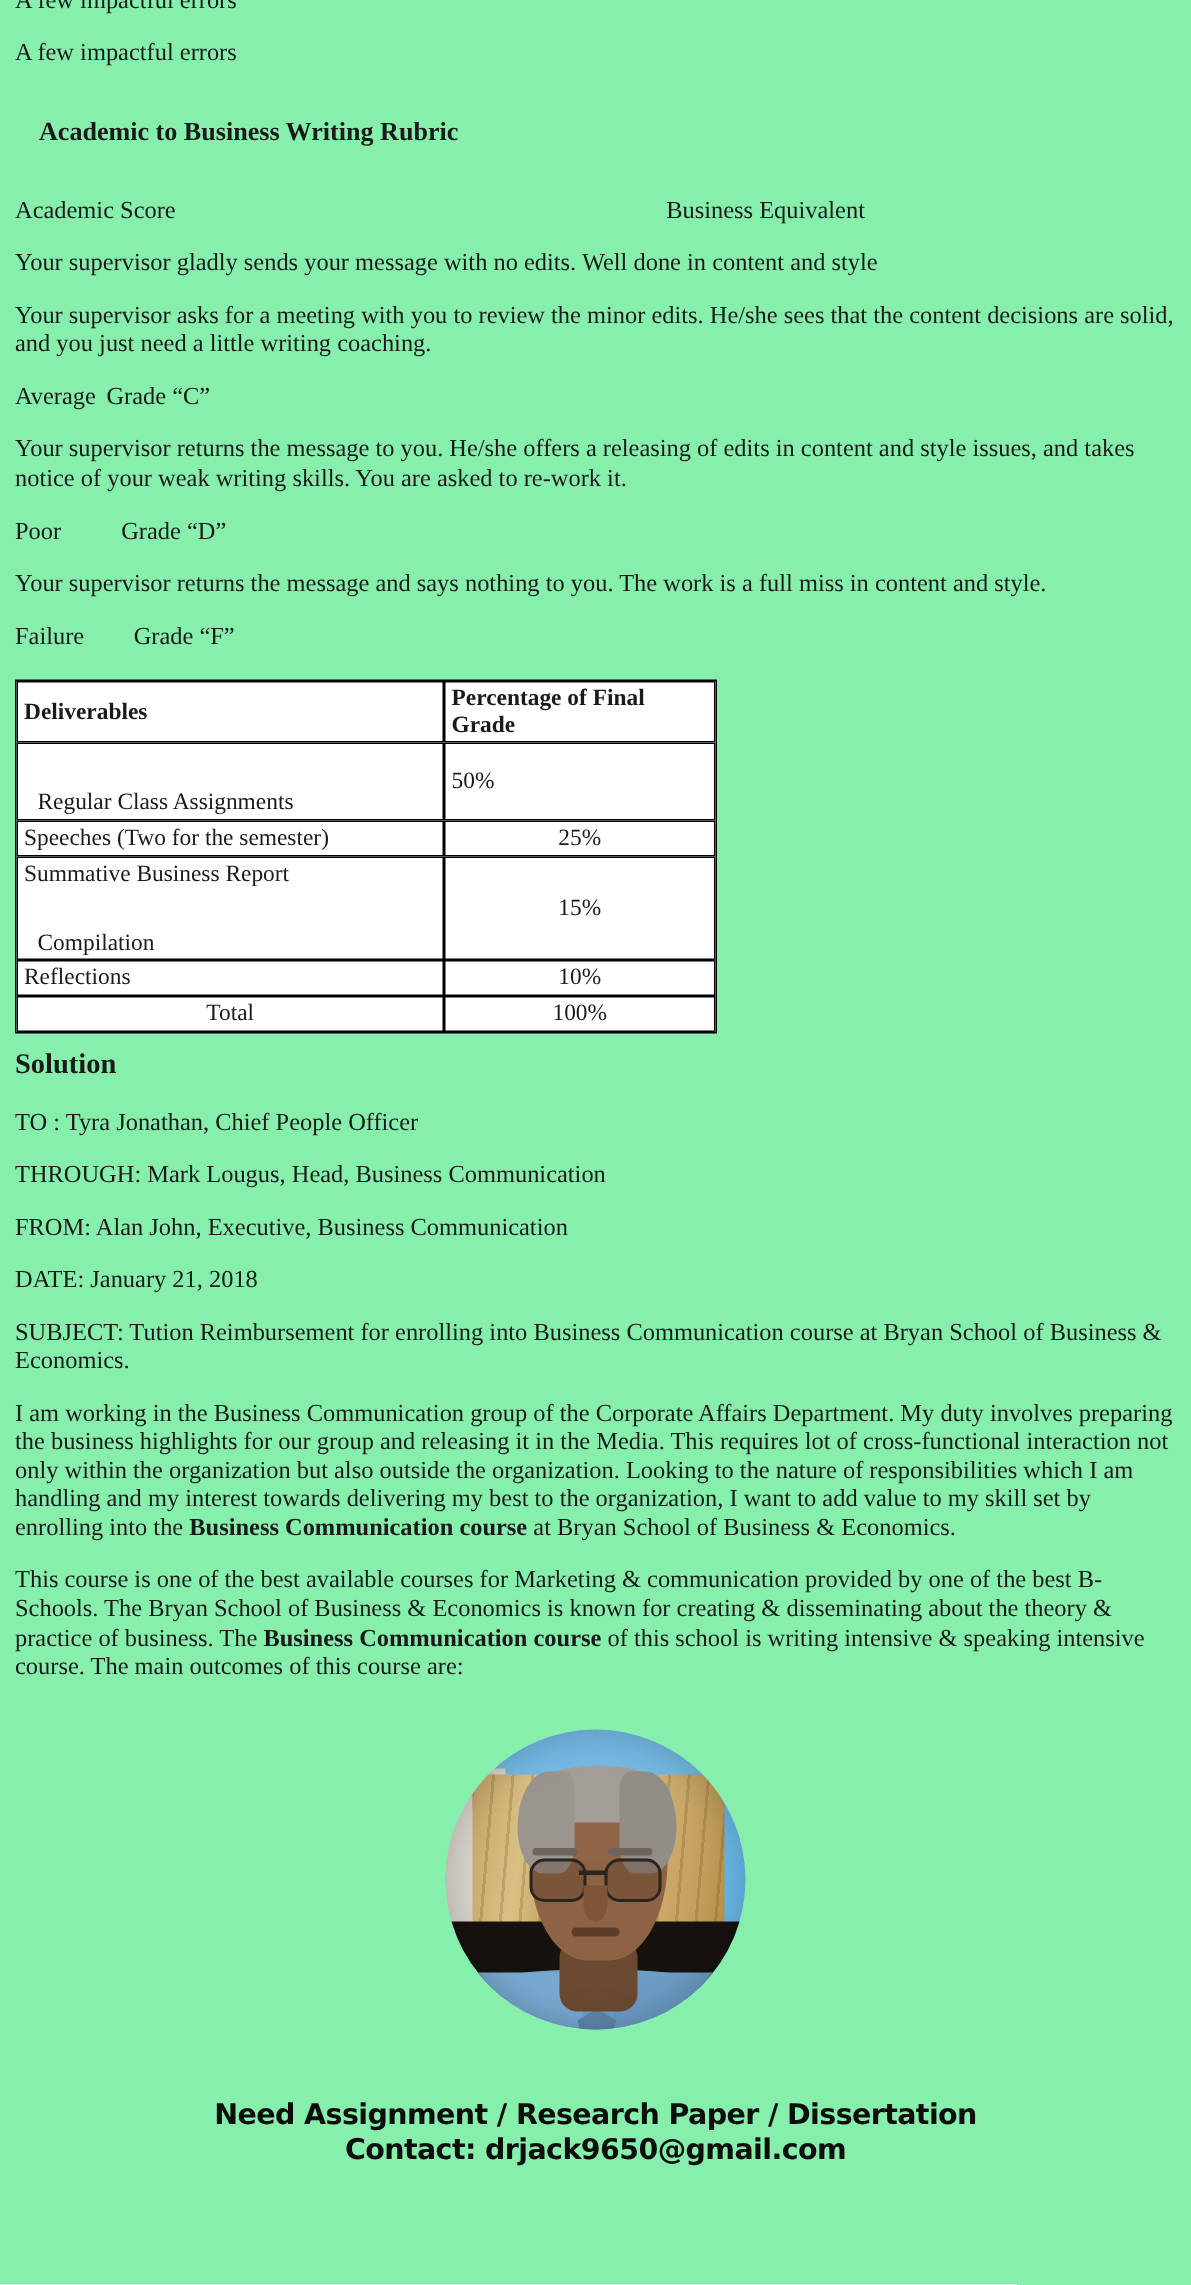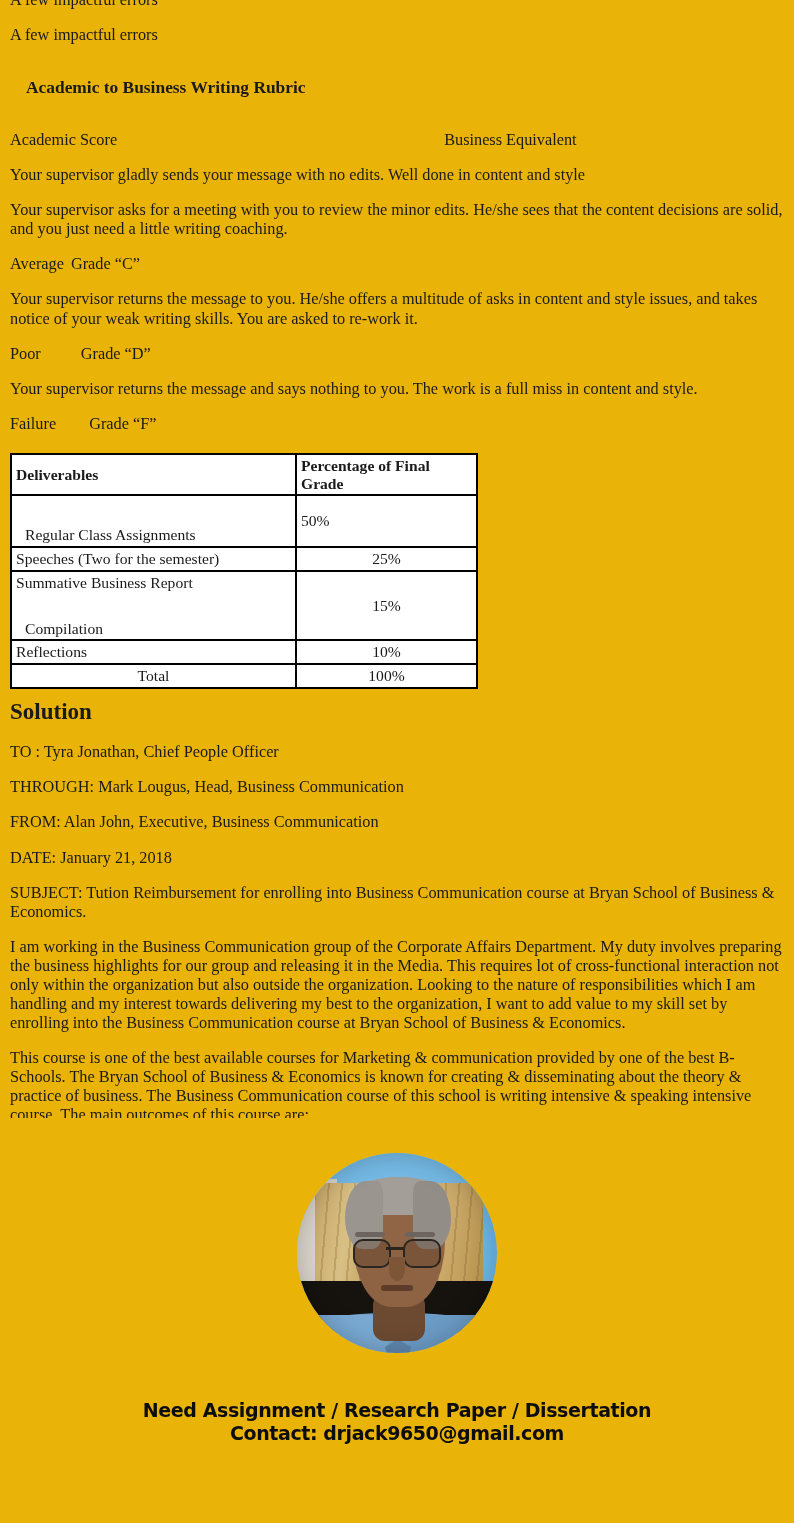--- a/index.html
+++ b/index.html
@@ -12,21 +12,21 @@
     height: 1523px;
     overflow: hidden;
     font-family: "Liberation Serif", "DejaVu Serif", serif;
     color: #1a1a1a;
   }
 
   .page {
     position: relative;
     width: 794px;
     height: 1523px;
-    background: #eab308;
+    background: #86efac;
   }
 
   
   .doc {
     position: absolute;
     left: 0;
     top: -18px;
     width: 794px;
     height: 1136px;
     overflow: hidden;
@@ -46,31 +46,31 @@
     margin: 16px;
     padding: 9px 2px 9px 2px;
     font-size: 17.4px;
     font-weight: bold;
     line-height: 1.15;
   }
 
   h2.solution-heading {
     margin: 0;
     padding: 10px 2px 9px 2px;
-    font-size: 23px;
+    font-size: 19px;
     font-weight: bold;
     line-height: 1.15;
   }
 
   .tabgap-lg { display: inline-block; width: 327px; }
   .tabgap-sm { display: inline-block; width: 33px; }
   .tabgap-xs { display: inline-block; width: 7px; }
   .tabgap-md { display: inline-block; width: 40px; }
 
-  b, strong { font-weight: normal; }
+  b, strong { font-weight: bold; }
 
   
   table.grade-table {
     border-collapse: separate;
     border-spacing: 0;
     margin: 12px 0 0 2px;
     border: 1px solid #000;
     width: 450px;
     table-layout: fixed;
   }
@@ -244,21 +244,21 @@
 
     <h3 class="rubric-heading">Academic to Business Writing Rubric</h3>
 
     <p class="para"><span>Academic Score</span><span class="tabgap-lg"></span><span>Business Equivalent</span></p>
 
     <p class="para">Your supervisor gladly sends your message with no edits. Well done in content and style</p>
 
     <p class="para">Your supervisor asks for a meeting with you to review the minor edits. He/she sees that the content decisions are solid, and you just need a little writing coaching.</p>
 
     <p class="para"><span>Average</span><span class="tabgap-xs"></span><span>Grade “C”</span></p>
-    <p class="para">Your supervisor returns the message to you. He/she offers a multitude of asks in content and style issues, and takes notice of your weak writing skills. You are asked to re-work it.</p>
+    <p class="para">Your supervisor returns the message to you. He/she offers a releasing of edits in content and style issues, and takes notice of your weak writing skills. You are asked to re-work it.</p>
 
     <p class="para"><span>Poor</span><span class="tabgap-md"></span><span>Grade “D”</span></p>
     <p class="para">Your supervisor returns the message and says nothing to you. The work is a full miss in content and style.</p>
 
     <p class="para"><span>Failure</span><span class="tabgap-sm"></span><span>Grade “F”</span></p>
 
     <table class="grade-table">
       <tbody>
         <tr>
           <td class="col-a hdr hdr-tall">Deliverables</td>

